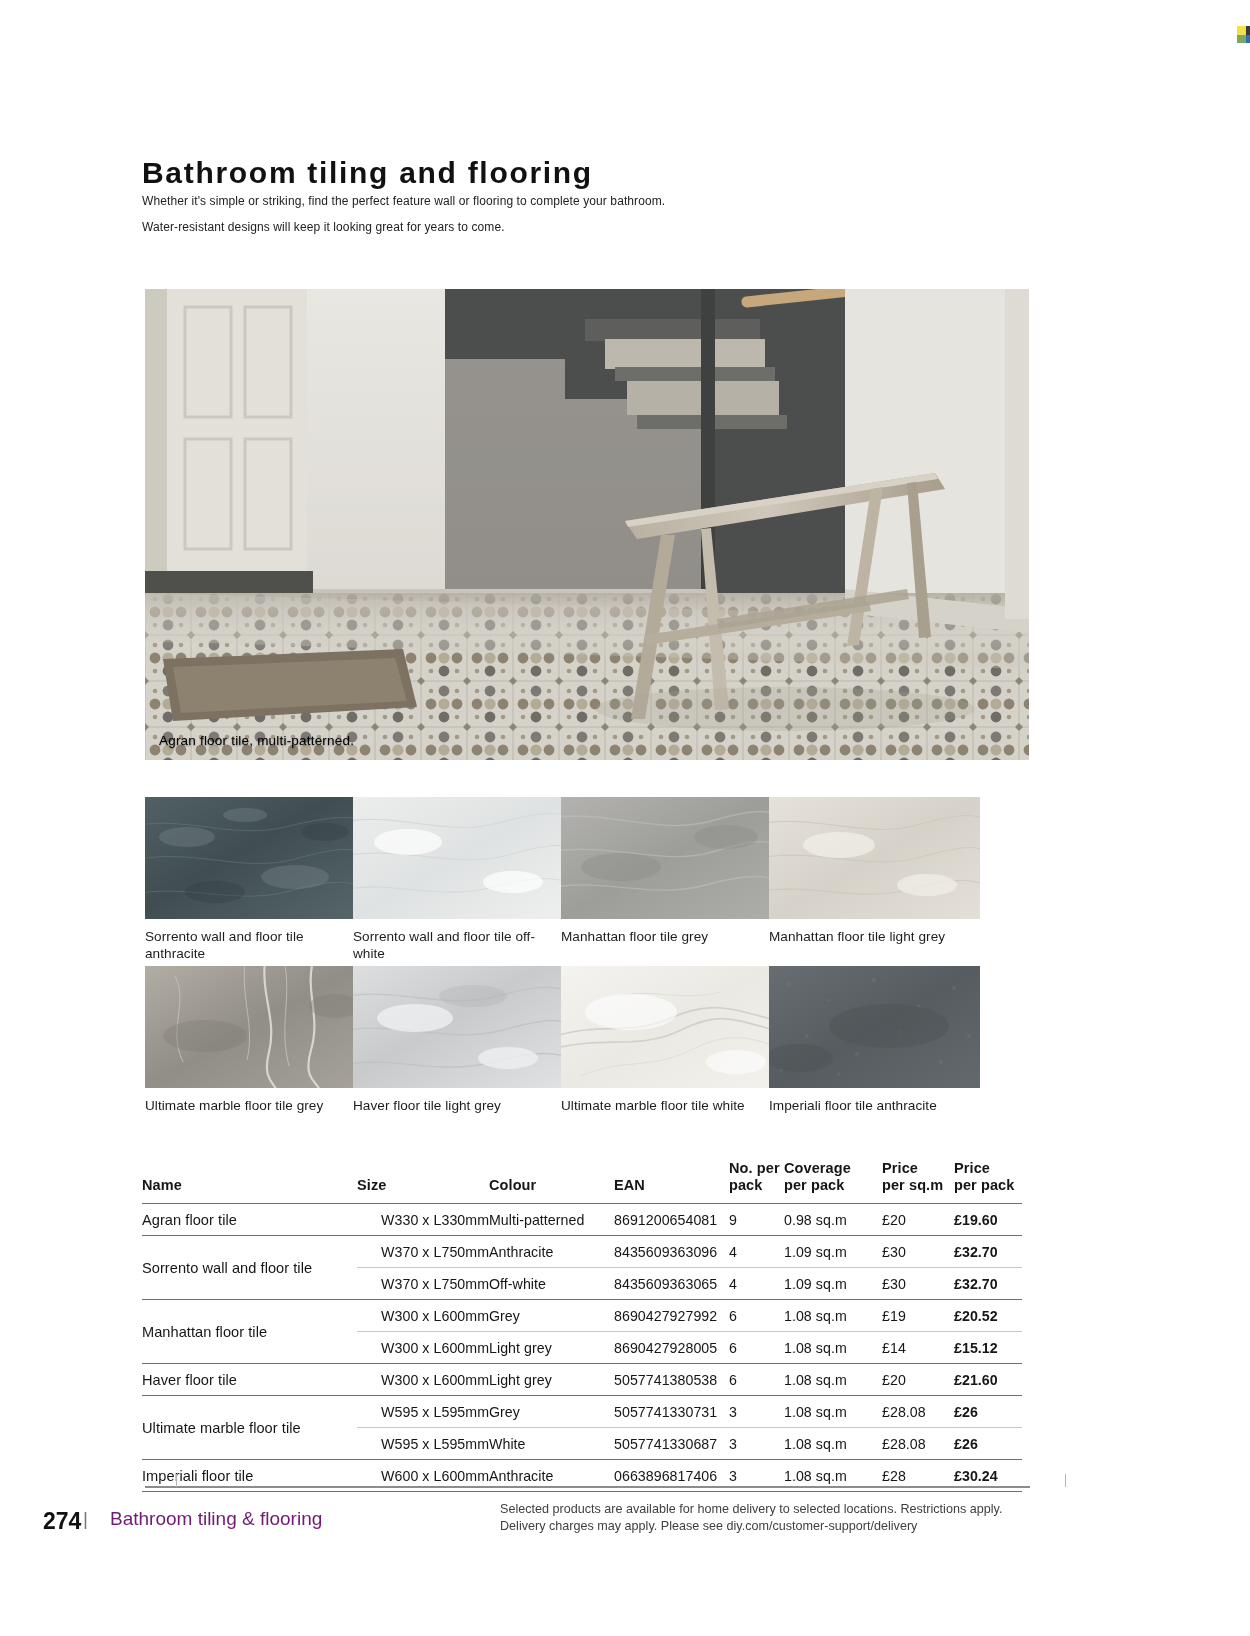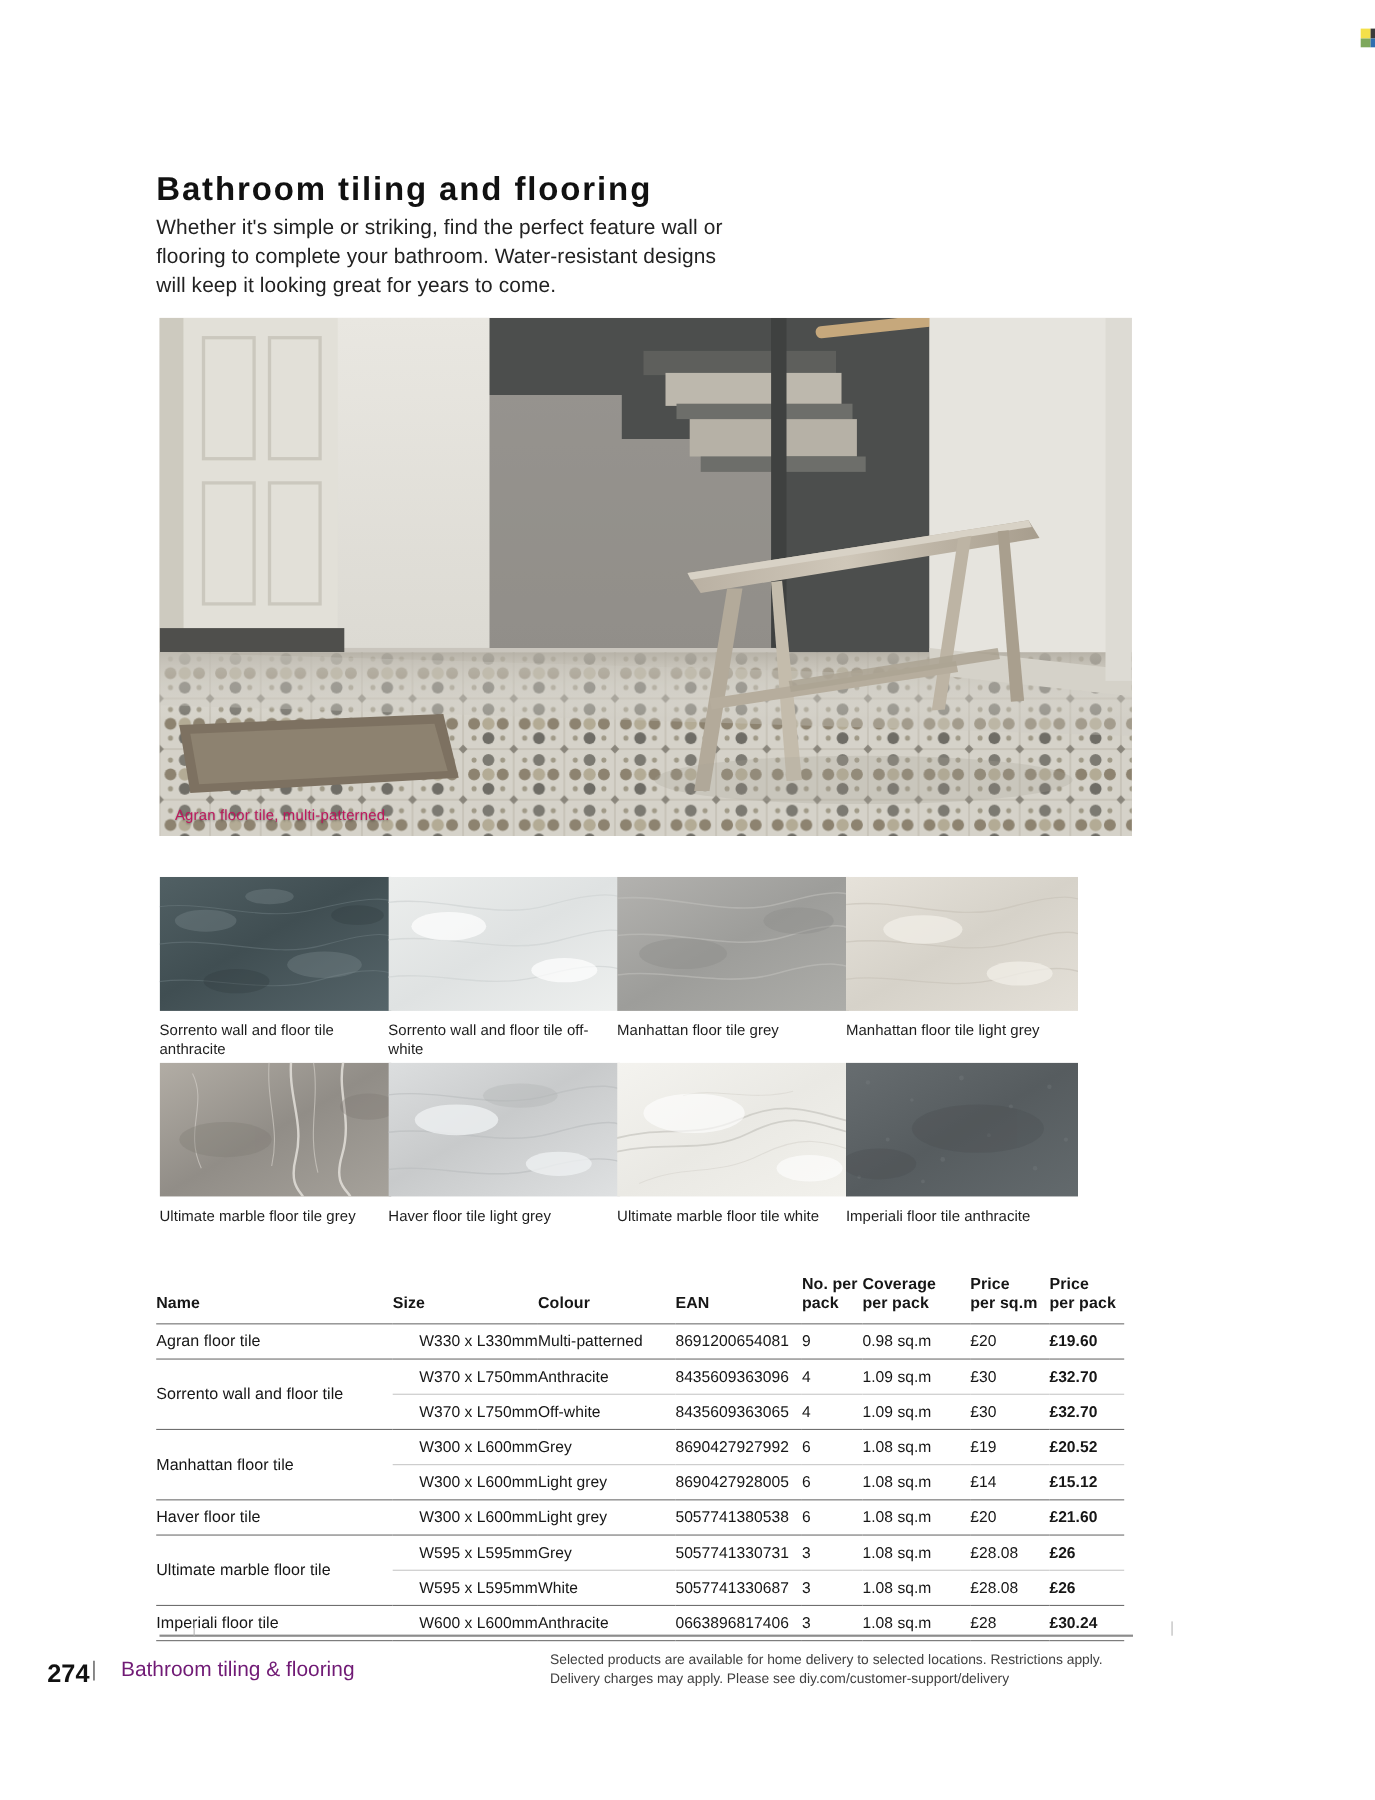--- a/index.html
+++ b/index.html
@@ -48,41 +48,41 @@
     font-size: 30px;
     font-weight: bold;
     letter-spacing: 1.7px;
     color: #111111;
   }
   .intro {
     position: absolute;
     left: 142px;
     top: 176px;
     width: 540px;
-    font-size: 19px;
+    font-size: 12px;
     line-height: 26px;
     color: #222222;
     letter-spacing: 0.1px;
   }
 
   
   .hero {
     position: absolute;
     left: 145px;
     top: 289px;
     width: 884px;
     height: 471px;
     overflow: hidden;
     background: #c9c5bd;
   }
   .hero-caption {
     position: absolute;
     left: 14px;
     bottom: 12px;
-    color: #be185d;
+    color: #000000;
     font-size: 13.5px;
     letter-spacing: 0.2px;
     text-shadow: 0 1px 2px rgba(0,0,0,0.45);
     z-index: 6;
   }
   .hero svg { display: block; }
 
   
   .swatch-row {
     position: absolute;

